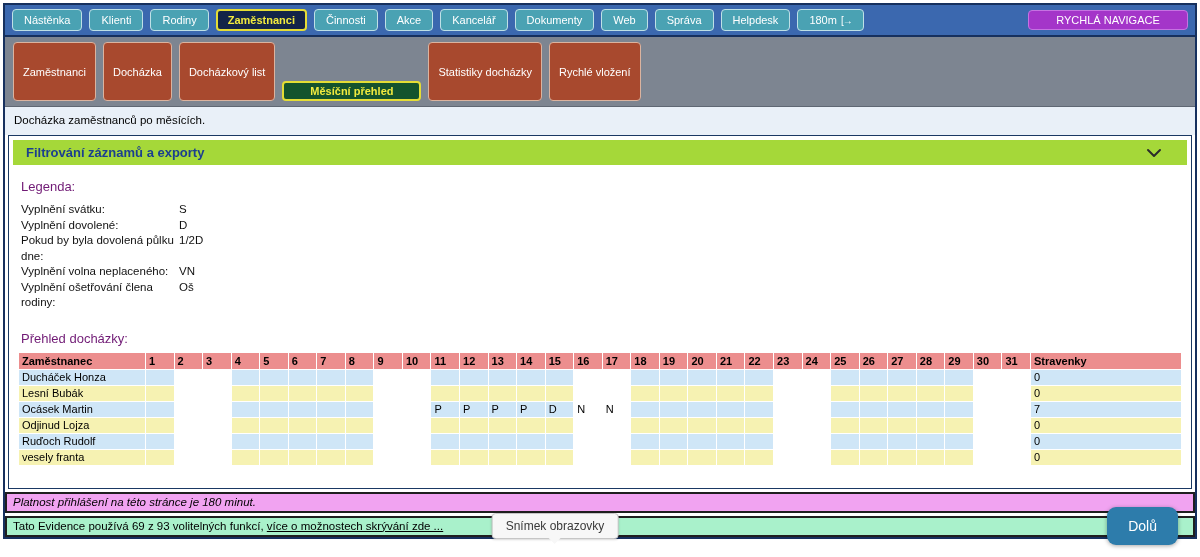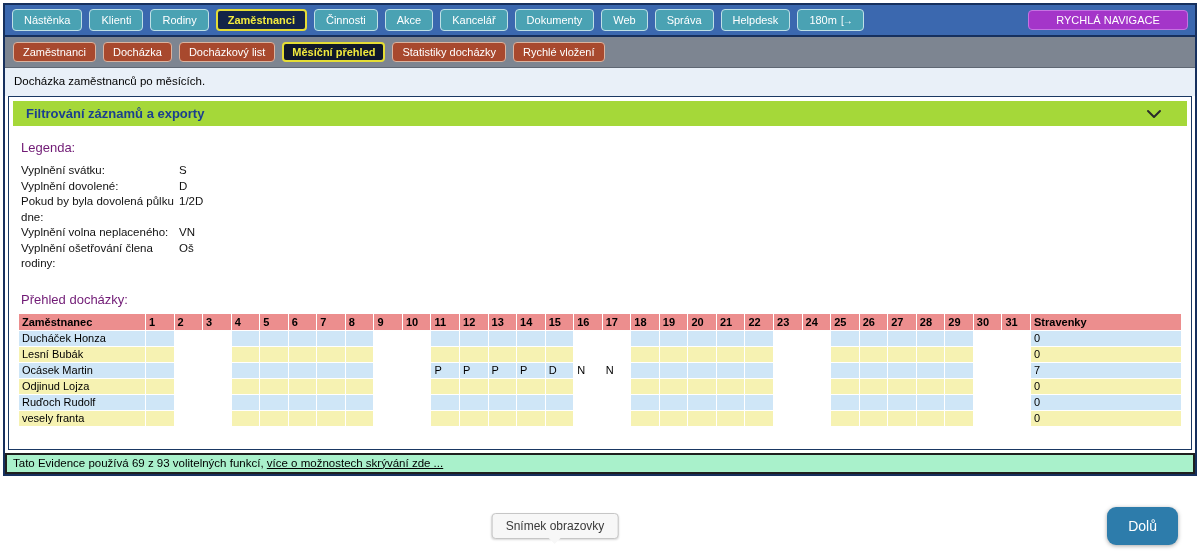--- a/index.html
+++ b/index.html
@@ -14,21 +14,21 @@
     border:1px solid #bee0e6; border-radius:4px; padding:4px 11px; cursor:pointer; white-space:nowrap; }
   .nav-btn.active { background:#132448; color:#f2ea3e; border:2px solid #e5dd35; padding:3px 10px; font-weight:bold; }
   .nav-btn .logout-glyph { font-size:10px; margin-left:4px; letter-spacing:-1px; }
   .quicknav { margin-left:auto; font-family:inherit; font-size:11px; color:#fff; background:#a435c9;
     border:1px solid #c672e2; border-radius:4px; padding:3px 10px; width:160px; cursor:pointer; }
 
   
   .toolbar { background:#7d8591; display:flex; gap:7px; padding:5px 8px; border-bottom:1px solid #5f6773; }
   .tool-btn { font-family:inherit; font-size:11px; color:#fff; background:#a8492e;
     border:1px solid #dbb39f; border-radius:4px; padding:3px 9px; cursor:pointer; white-space:nowrap; }
-  .tool-btn.active { background:#0f172a; color:#f2ea3e; border:2px solid #e5dd35; padding:2px 8px; font-weight:bold; }
+  .tool-btn.active { background:#14532d; color:#f2ea3e; border:2px solid #e5dd35; padding:2px 26px; font-weight:bold;margin-top:39px; }
 
   .desc-strip { background:#e9f0f8; font-size:11.5px; color:#000; padding:7px 9px 9px; }
 
   
   .main-panel { border:1px solid #1a3863; background:#fff; margin:0 3px 3px 3px; padding-bottom:22px; }
   .filter-bar { background:#a5d839; margin:4px; padding:5px 13px; display:flex; align-items:center; cursor:pointer; }
   .filter-bar .title { color:#1b3f8f; font-size:13px; font-weight:bold; }
   .filter-bar .chev { margin-left:auto; margin-right:12px; display:flex; }
 
   .legend { padding:10px 12px 4px; }
@@ -419,20 +419,21 @@
             <td></td>
             <td></td>
             <td class="weekend"></td>
             <td class="weekend"></td>
             <td>0</td>
           </tr>
         </tbody>
       </table>
   </div>
 
+  <div class="bar pink">Platnost přihlášení na této stránce je 180 minut.</div>
   <div class="bar mint">
     <span>Tato Evidence používá 69 z 93 volitelných funkcí, </span><a>více o možnostech skrývání zde ...</a>
   </div>
 
 </div>
 
 <div class="shot-tip">Snímek obrazovky</div>
 <button class="dolu-btn">Dolů</button>
 
 </body></html>

